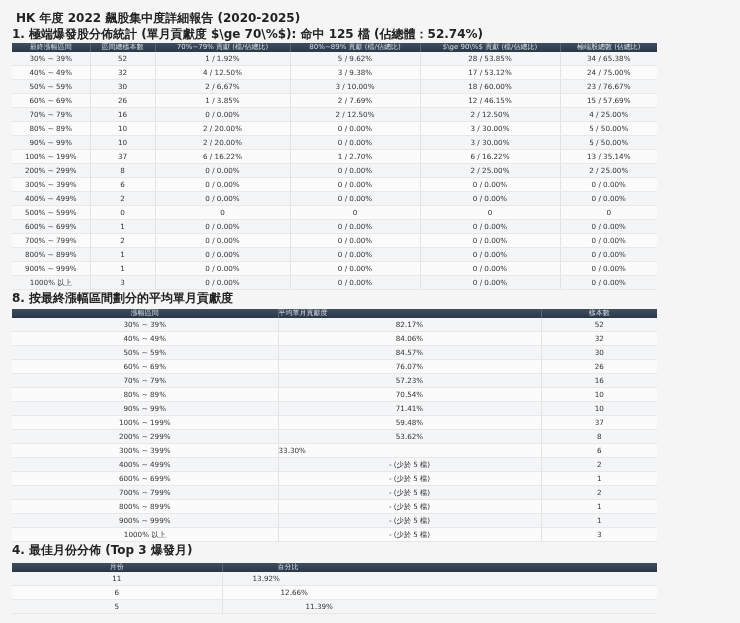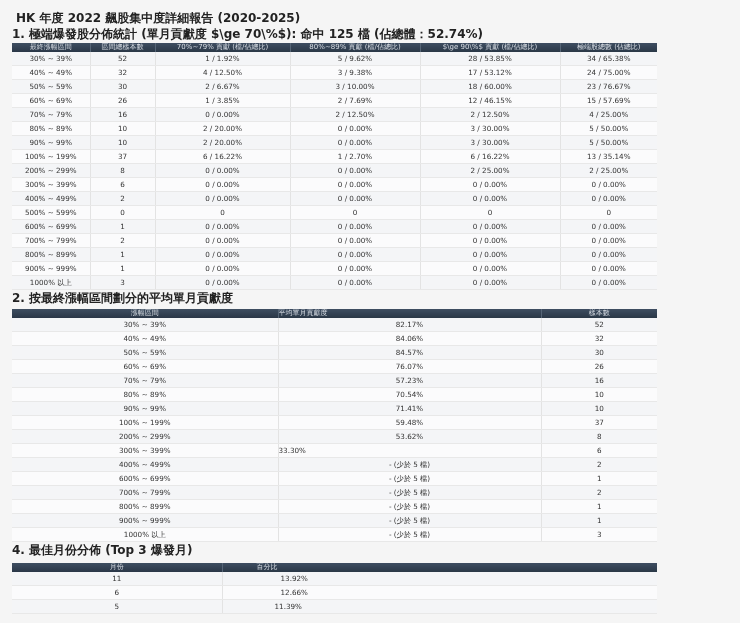--- a/index.html
+++ b/index.html
@@ -192,21 +192,21 @@
           <td>1000% 以上</td>
           <td>3</td>
           <td>0 / 0.00%</td>
           <td>0 / 0.00%</td>
           <td>0 / 0.00%</td>
           <td>0 / 0.00%</td>
         </tr>
       </tbody>
   </table>
 
-  <h2 class="sec-title" style="margin-top:0px;">2. 按最終漲幅區間劃分的平均單月貢獻度</h2>
+  <h2 class="sec-title" style="margin-top:0px;">8. 按最終漲幅區間劃分的平均單月貢獻度</h2>
   <div class="gap-small"></div>
   <table class="t2">
     <colgroup>
       <col style="width:266px">
         <col style="width:263px">
         <col style="width:116px">
     </colgroup>
     <thead>
         <tr id="t2-head">
           <th style="text-align: center;">漲幅區間</th>
@@ -301,31 +301,31 @@
   <h2 class="sec-title">4. 最佳月份分佈 (Top 3 爆發月)</h2>
   <div class="gap-small" style="height:4px"></div>
   <table class="t4">
     <colgroup>
       <col style="width:210px">
         <col style="width:435px">
     </colgroup>
     <thead>
         <tr id="t4-head">
           <th style="text-align: center;">月份</th>
-          <th style="text-align: left; padding-left: 34px;">百分比</th>
+          <th style="text-align: left; padding-left: 55px;">百分比</th>
         </tr>
       </thead>
     <tbody id="t4-body">
         <tr>
           <td style="text-align: center;">11</td>
-          <td style="text-align: left; padding-left: 58px;">13.92%</td>
+          <td style="text-align: left; padding-left: 30px;">13.92%</td>
         </tr>
         <tr>
           <td style="text-align: center;">6</td>
           <td style="text-align: left; padding-left: 58px;">12.66%</td>
         </tr>
         <tr>
           <td style="text-align: center;">5</td>
-          <td style="text-align: left; padding-left: 52px;">11.39%</td>
+          <td style="text-align: left; padding-left: 83px;">11.39%</td>
         </tr>
       </tbody>
   </table>
 </div>
 
 </body></html>

